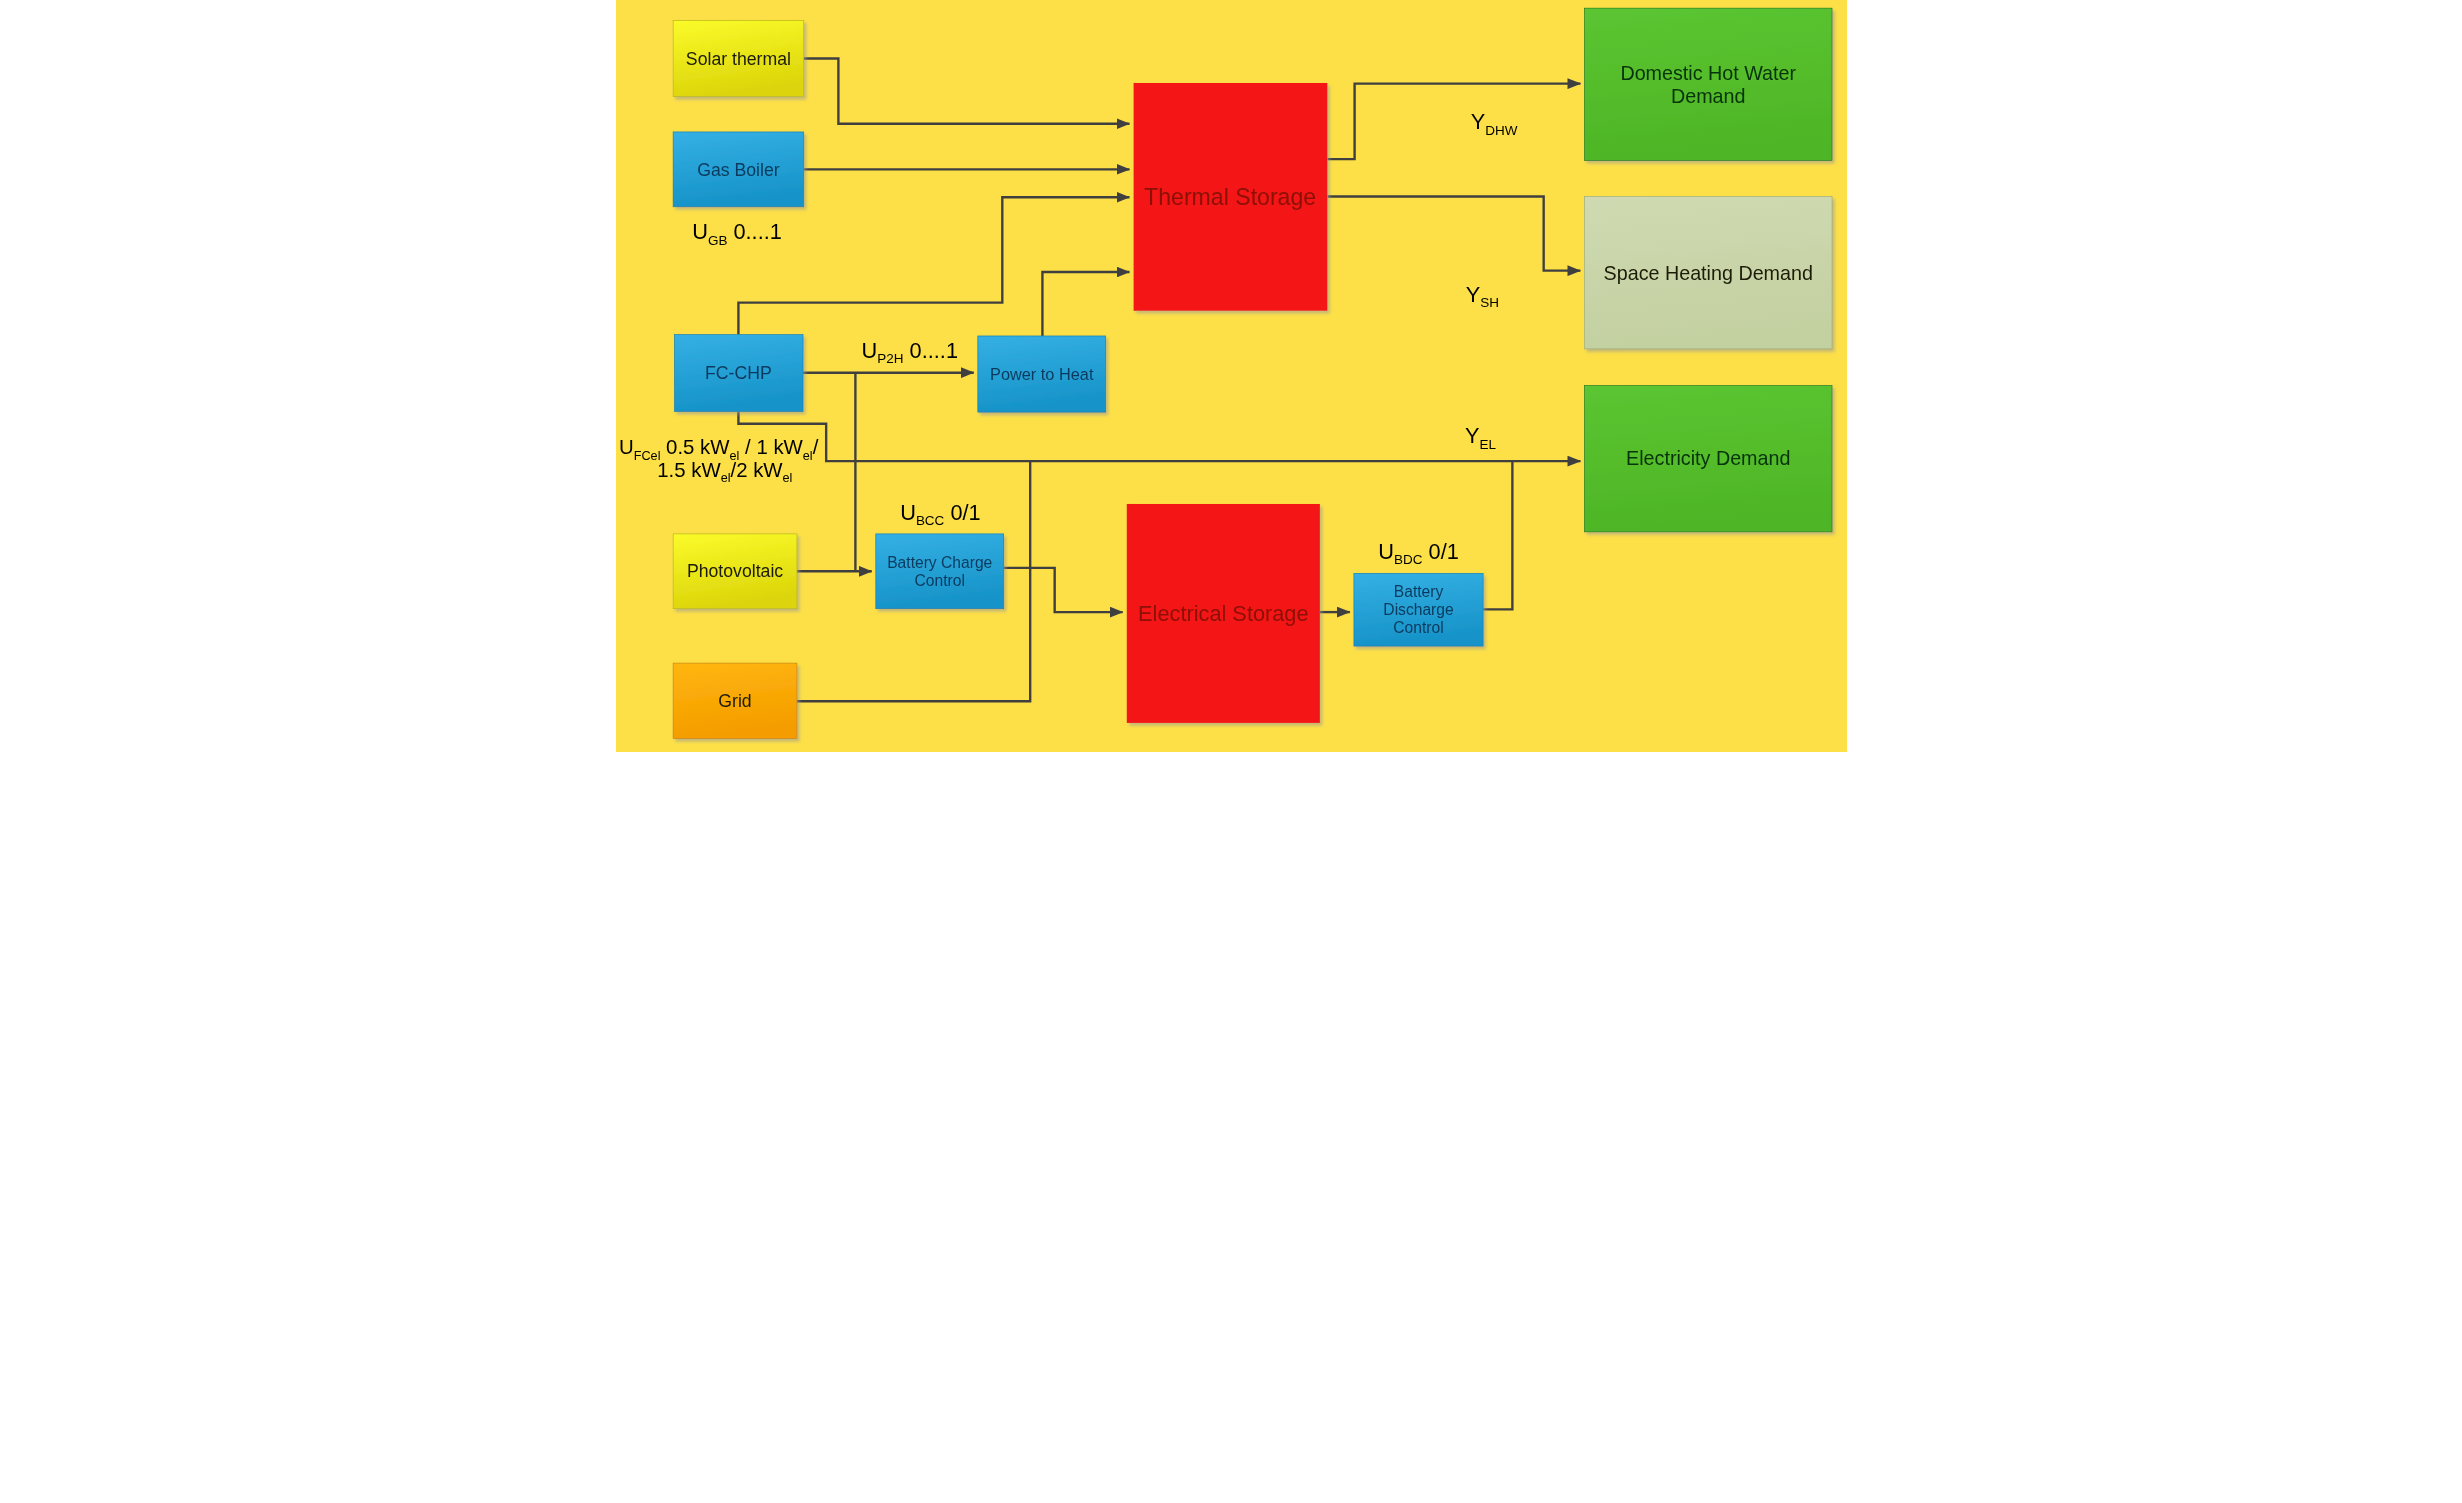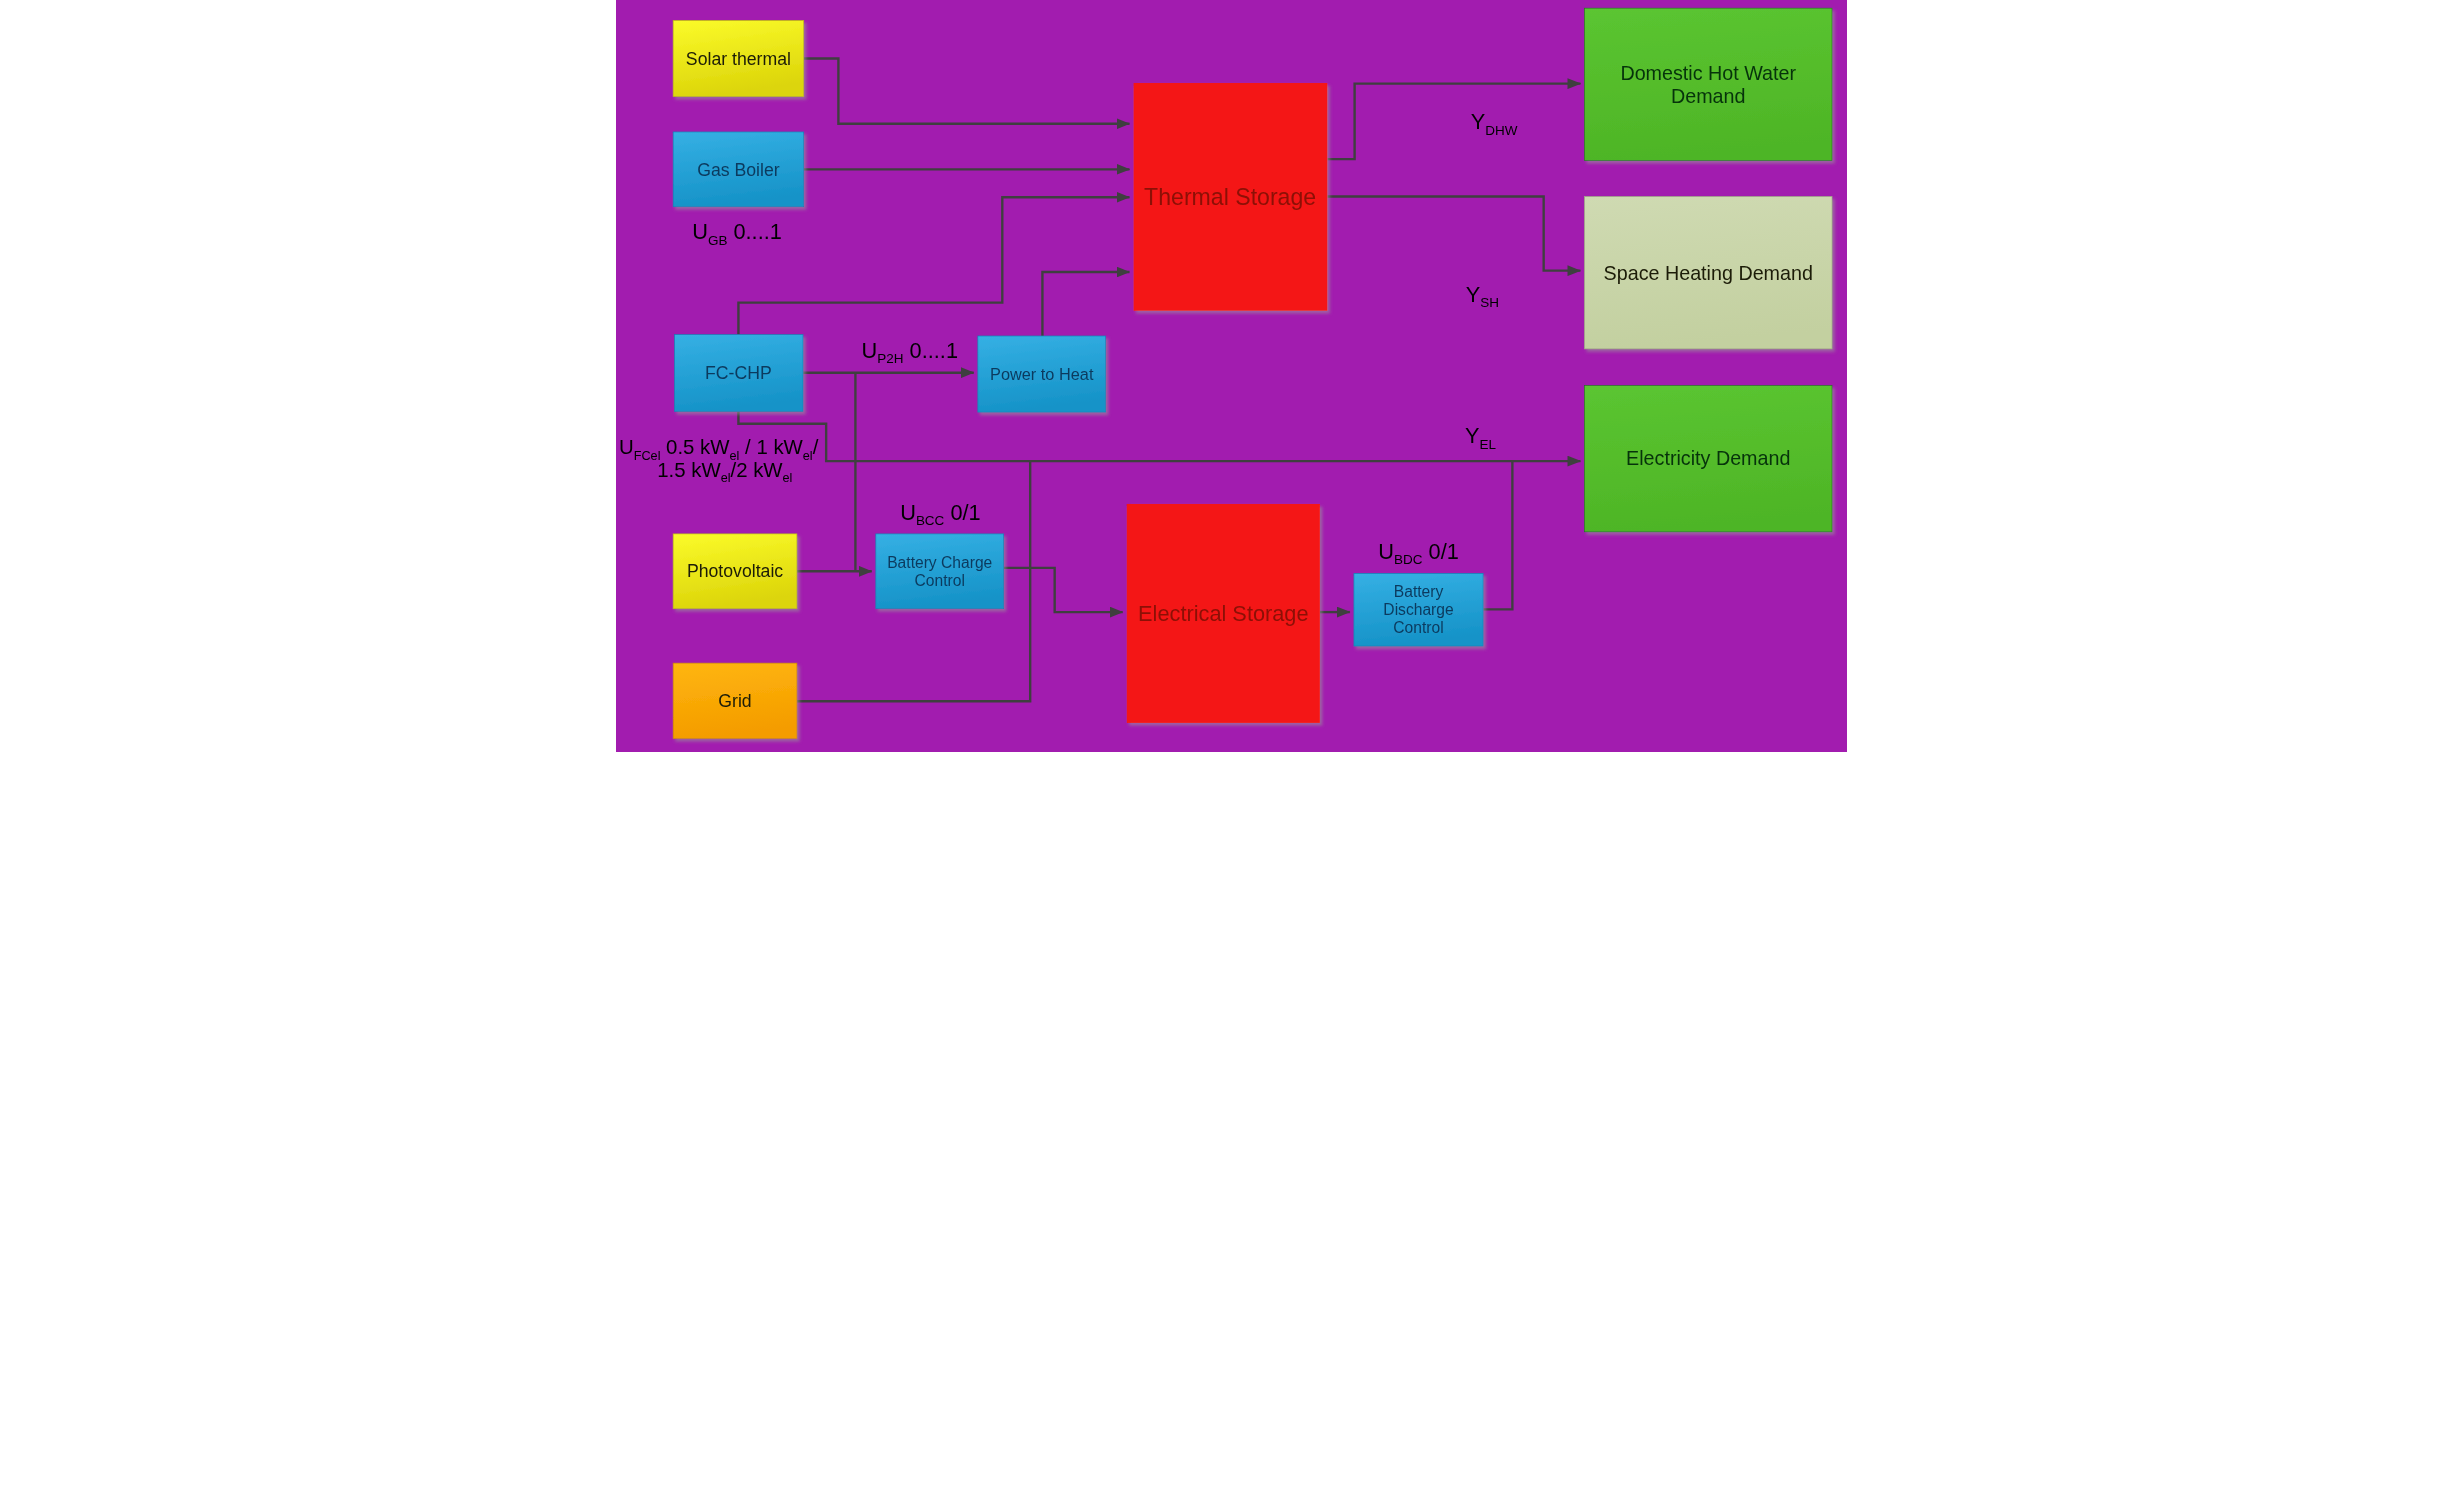--- a/index.html
+++ b/index.html
@@ -1,16 +1,16 @@
 <!DOCTYPE html>
 <html style="font-size:11px"><head>
 <meta charset="utf-8">
 <style>
   html,body{margin:0;padding:0;background:#ffffff;}
-  #stage{width:100%;max-width:1231px;margin:0 auto;background:#a21caf;}
+  #stage{width:100%;max-width:1231px;margin:0 auto;background:#fde047;}
   svg{display:block;width:100%;height:auto;font-family:"Liberation Sans",sans-serif;}
   .node-rect{filter:url(#softShadow);}
   .node-label{pointer-events:none;}
   .edge{fill:none;stroke-width:3.5px;}
   .edge-label{fill:#000000;}
 </style>
 </head>
 <body>
 
 <div id="stage">

